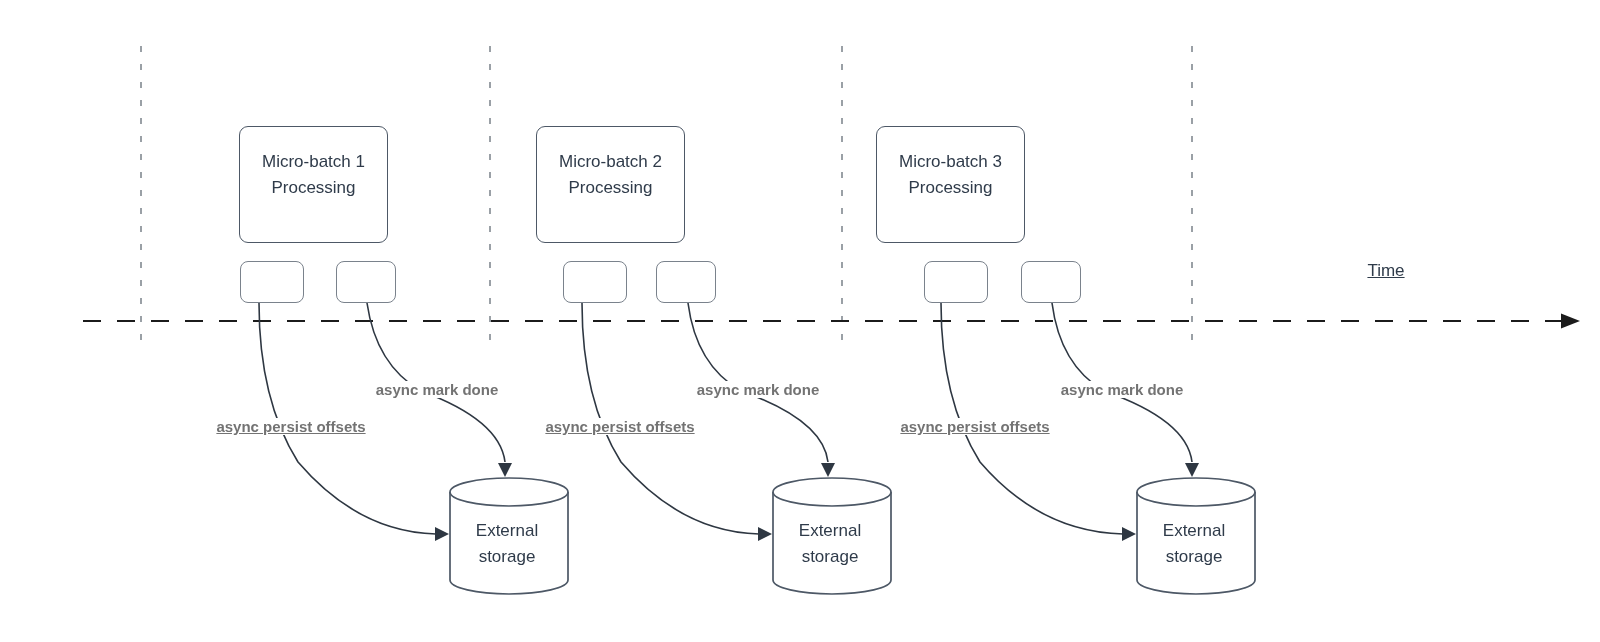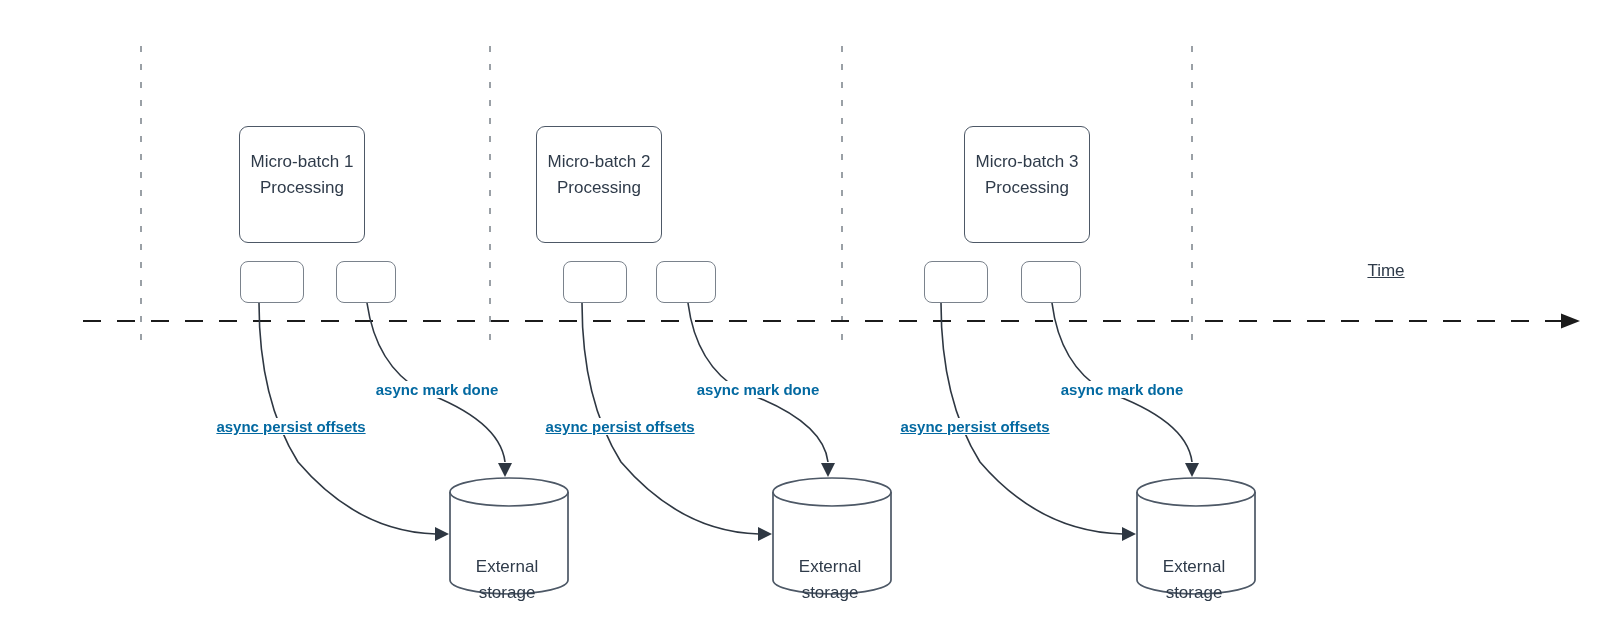--- a/index.html
+++ b/index.html
@@ -12,21 +12,21 @@
     overflow: hidden;
   }
   #lines-layer {
     position: absolute;
     left: 0; top: 0;
     width: 1600px; height: 642px;
   }
   .bigbox {
     position: absolute;
     top: 126px;
-    width: 126px;
+    width: 149px;
     height: 117px;
     box-sizing: border-box;
     border: 1.6px solid #4d5866;
     border-radius: 9px;
     background: #ffffff;
     display: flex;
     align-items: center;
     justify-content: center;
   }
   .bigbox-text {
@@ -48,28 +48,27 @@
   .smallbox.a { width: 64px; }
   .smallbox.b { width: 60px; }
   .storage-text {
     position: absolute;
     top: 518px;
     width: 114px;
     text-align: center;
     font-size: 17px;
     line-height: 26px;
     color: #2f3b4a;
-    margin-top: 36px;
   }
   .arrow-label {
     position: absolute;
     transform: translateX(-50%);
     font-size: 15px;
     font-weight: bold;
-    color: #0369a1;
+    color: #737373;
     white-space: nowrap;
     background: #ffffff;
     padding: 0 2px;
   }
   .arrow-label.persist { top: 418px; text-decoration: underline; }
   .arrow-label.done { top: 381px; }
   .time-label {
     position: absolute;
     left: 1386px;
     top: 261px;
@@ -152,21 +151,21 @@
   </div>
   <div class="smallbox a" style="left:563px"></div>
   <div class="smallbox b" style="left:656px"></div>
   <div class="arrow-label persist" style="left:620px">async persist offsets</div>
   <div class="arrow-label done" style="left:758px">async mark done</div>
   <div class="storage-text" style="left:773px">
     <div>External</div>
     <div>storage</div>
   </div>
 
-  <div class="bigbox" style="left:964px">
+  <div class="bigbox" style="left:876px">
     <div class="bigbox-text">
       <div>Micro-batch 3</div>
       <div>Processing</div>
     </div>
   </div>
   <div class="smallbox a" style="left:924px"></div>
   <div class="smallbox b" style="left:1021px"></div>
   <div class="arrow-label persist" style="left:975px">async persist offsets</div>
   <div class="arrow-label done" style="left:1122px">async mark done</div>
   <div class="storage-text" style="left:1137px">

